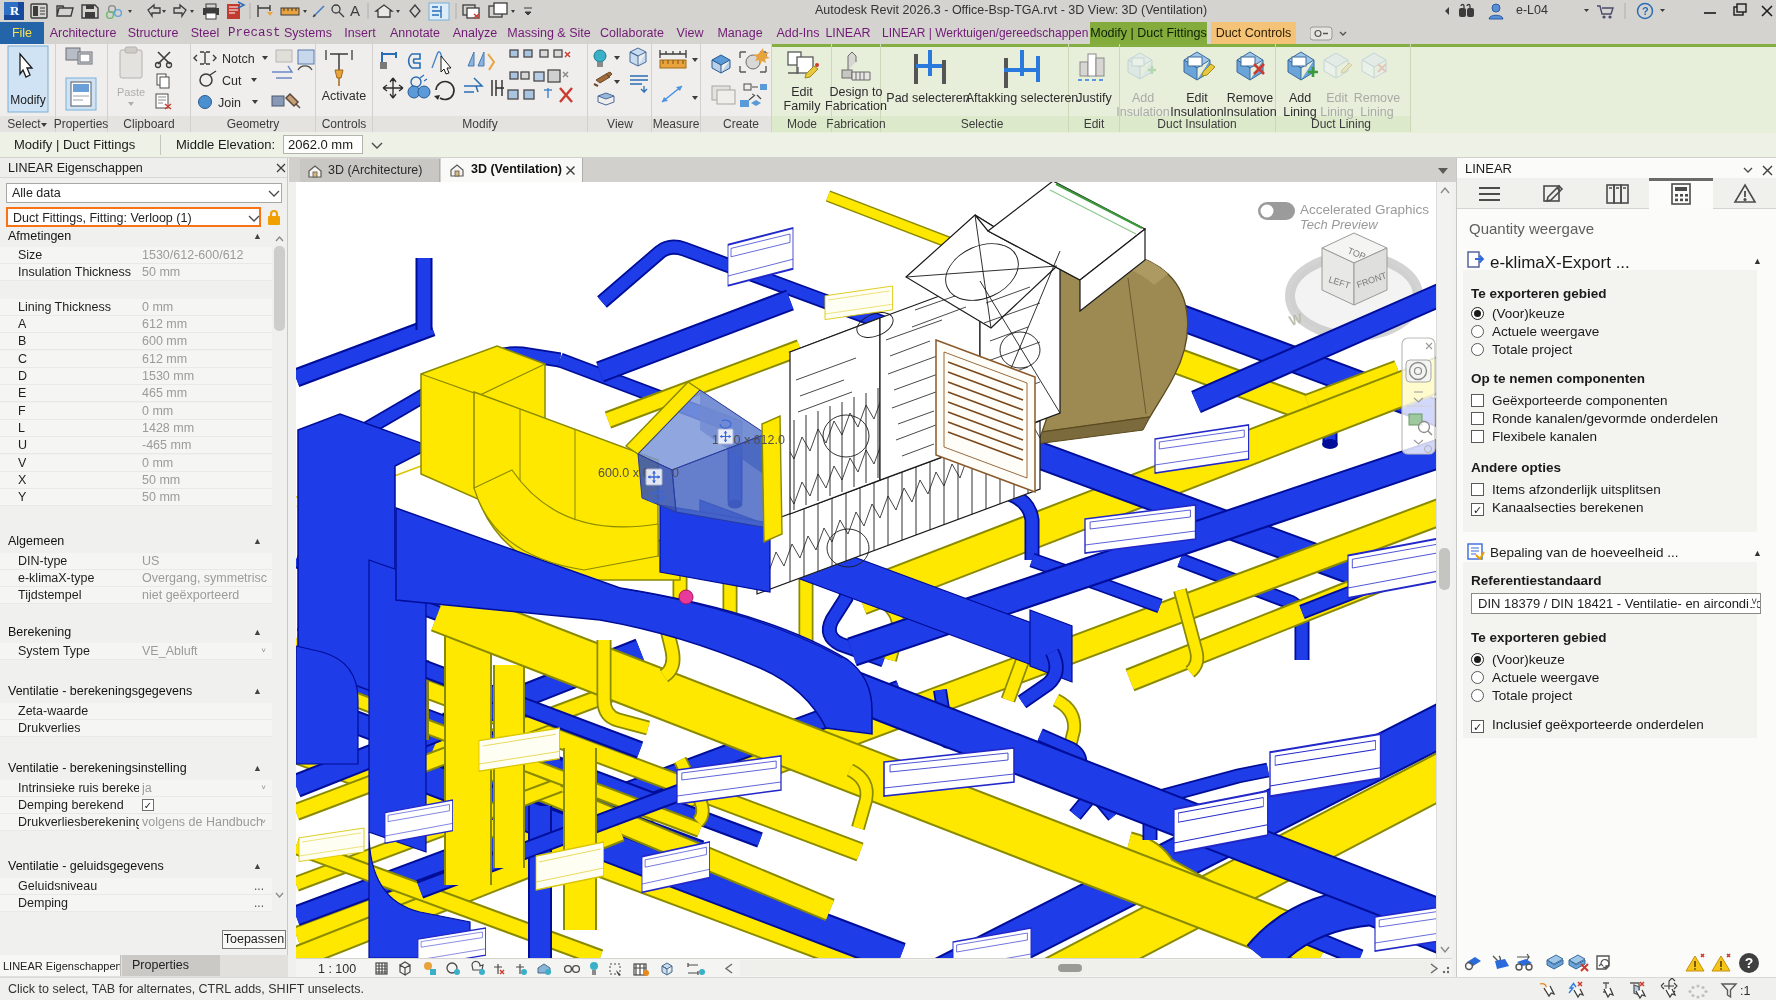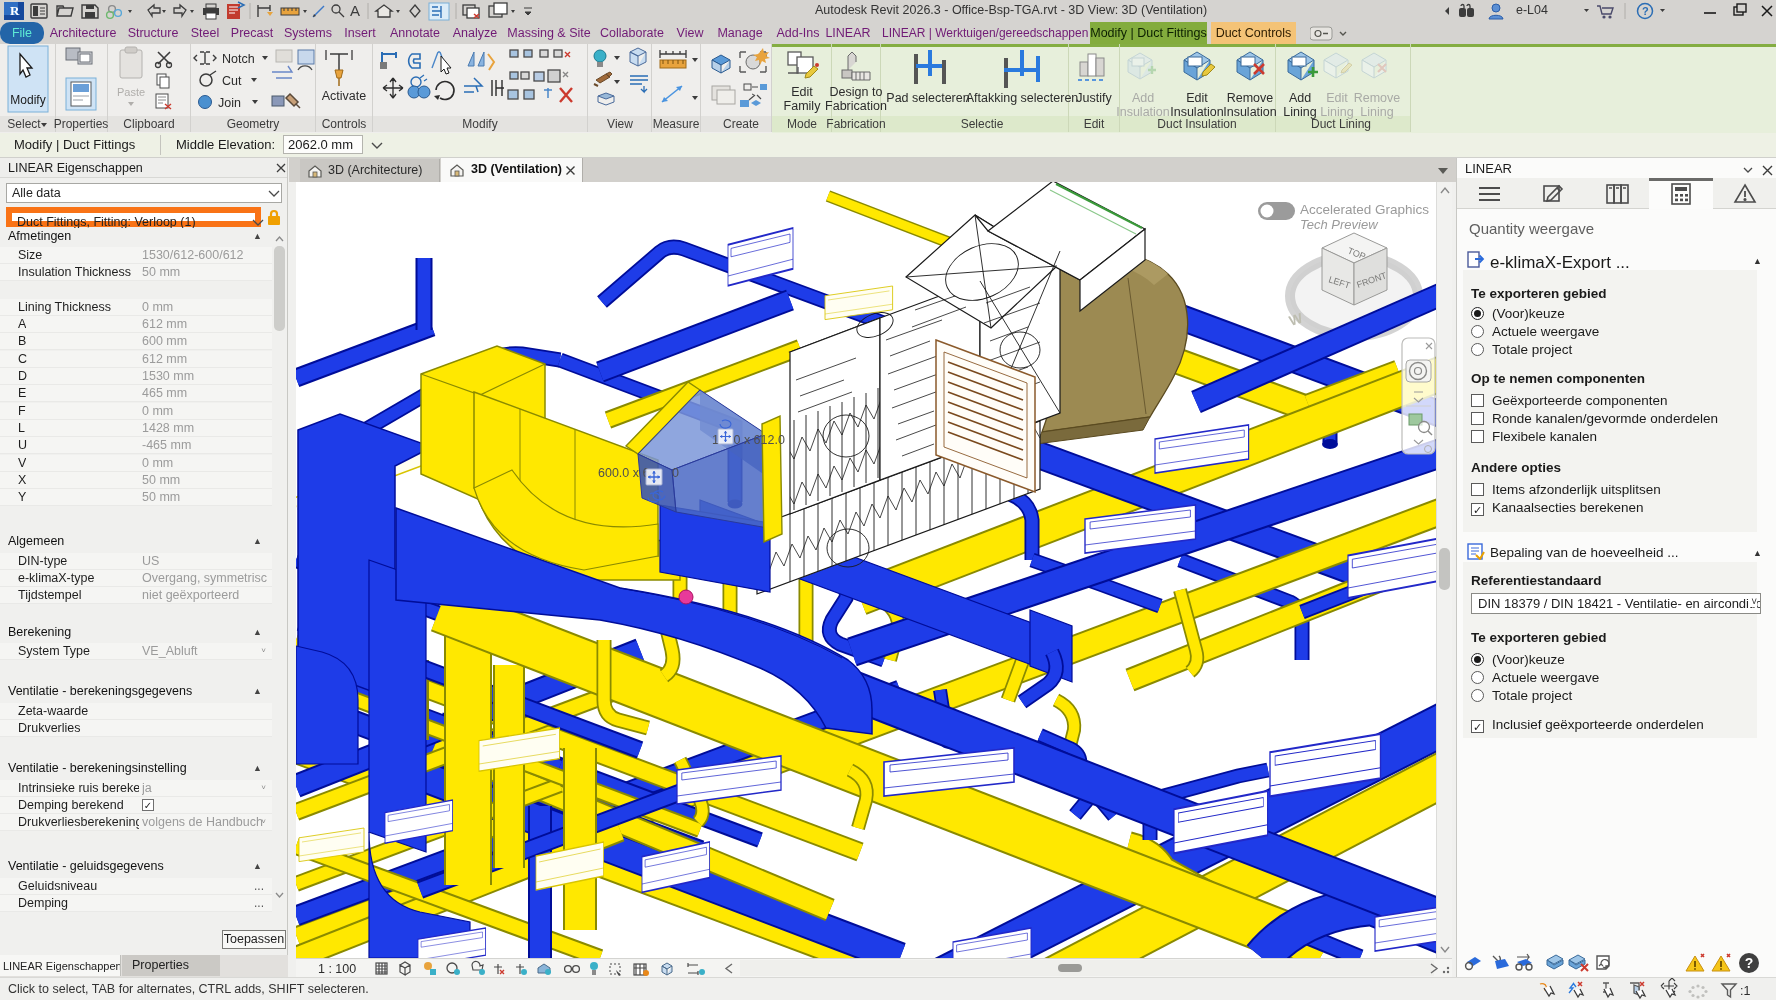--- a/index.html
+++ b/index.html
@@ -132,25 +132,25 @@
 
   <path d="M1704 13 h12" stroke="#1a1a1a" stroke-width="1.6"></path>
   <rect x="1734" y="7" width="9" height="8" fill="none" stroke="#1a1a1a" stroke-width="1.4"></rect>
   <rect x="1737" y="4" width="9" height="8" fill="#d5d3d0" stroke="#1a1a1a" stroke-width="1.4"></rect>
   <path d="M1762 6 l10 10 M1772 6 l-10 10" stroke="#1a1a1a" stroke-width="1.5"></path>
  </svg>
  <div class="ttext" style="left:815px;">Autodesk Revit 2026.3 - Office-Bsp-TGA.rvt - 3D View: 3D (Ventilation)</div>
  <div class="ttext" style="left:1516px;">e-L04</div>
 </div>
 <div id="tabrow">
- <div class="rtab" style="left:0;width:44px;background:#2365a8;color:#5eead4;border-radius:10px;">File</div>
+ <div class="rtab" style="left:0;width:44px;background:#2365a8;color:#fde047;">File</div>
  <div class="rtab" style="left:48px;width:70px;">Architecture</div>
  <div class="rtab" style="left:124px;width:58px;">Structure</div>
  <div class="rtab" style="left:188px;width:34px;">Steel</div>
- <div class="rtab" style="left:228px;width:48px;">Precast</div>
+ <div class="rtab" style="left:228px;width:48px;font-family:Liberation Mono, monospace;">Precast</div>
  <div class="rtab" style="left:282px;width:52px;">Systems</div>
  <div class="rtab" style="left:340px;width:40px;">Insert</div>
  <div class="rtab" style="left:386px;width:58px;">Annotate</div>
  <div class="rtab" style="left:450px;width:50px;">Analyze</div>
  <div class="rtab" style="left:506px;width:86px;">Massing &amp; Site</div>
  <div class="rtab" style="left:598px;width:68px;">Collaborate</div>
  <div class="rtab" style="left:672px;width:36px;">View</div>
  <div class="rtab" style="left:714px;width:52px;">Manage</div>
  <div class="rtab" style="left:772px;width:52px;">Add-Ins</div>
  <div class="rtab" style="left:824px;width:48px;">LINEAR</div>
@@ -432,21 +432,21 @@
       </svg>
  </div>
 
  <div class="abs" style="left:6px;top:25px;width:276px;height:20px;background:#fff;border:1px solid #a8a8a4;">
   <span class="abs" style="left:5px;top:2px;font-size:12.5px;">Alle data</span>
   <svg class="abs" style="left:261px;top:6px" width="12" height="9">
         <path d="M1 1 l5 5 5 -5" fill="none" stroke="#4a4a4a" stroke-width="1.3"></path>
       </svg>
  </div>
 
- <div class="abs" style="left:6px;top:49px;width:255px;height:20px;background:#fff;border:6px solid #f97316;">
+ <div class="abs" style="left:6px;top:49px;width:255px;height:20px;background:#fff;border:2px solid #f97316;">
   <span class="abs" style="left:5px;top:2px;font-size:12.5px;">Duct Fittings, Fitting: Verloop (1)</span>
   <svg class="abs" style="left:240px;top:6px" width="12" height="9">
         <path d="M1 1 l5 5 5 -5" fill="none" stroke="#4a4a4a" stroke-width="1.3"></path>
       </svg>
  </div>
  <svg class="abs" style="left:265px;top:50px" width="18" height="18">
   <rect x="3" y="8" width="12" height="9" rx="1" fill="#f0a000"></rect>
   <path d="M6 8 v-2 a3 3 0 0 1 6 0 v2" fill="none" stroke="#f0a000" stroke-width="2.2"></path>
  </svg>
 
@@ -1141,21 +1141,21 @@
    <path d="M264 8 l9 15 h-18 z" fill="#f5c518" stroke="#c89010"></path>
         <path d="M264 13 v6" stroke="#7a5a00" stroke-width="2"></path>
         <circle cx="264" cy="21" r="1" fill="#7a5a00"></circle>
    <path d="M270 6 l3 3 m0 -3 l-3 3" stroke="#cc3a2e" stroke-width="1.6"></path>
    <circle cx="292" cy="15" r="10" fill="#3f3f3f"></circle>
         <text x="292" y="20" font-size="14" font-weight="bold" fill="#fff" text-anchor="middle">?</text>
   </g>
  </svg>
 </div>
 <div id="statusbar">
- <span class="abs" style="left:8px;top:4px;">Click to select, TAB for alternates, CTRL adds, SHIFT selecteren.</span>
+ <span class="abs" style="left:8px;top:4px;">Click to select, TAB for alternates, CTRL adds, SHIFT unselects.</span>
  <svg class="abs" style="left:1530px;top:0" width="246" height="23">
   <g stroke="#5a5a5a" fill="none" stroke-width="1.3">
    <path d="M10 6 a4 3 0 0 1 6 2 m0 0 a4 3 0 0 1 -2 4" stroke="#e8881a"></path>
    <path d="M14 10 l5 8 2 -3 3 1 -4 -8" fill="#fff" stroke="#3c3c3c"></path>
    <path d="M44 5 l-4 5 h3 l-4 5 m4 -10 l3 4" stroke="#2a7ade"></path>
    <path d="M48 4 l4 4 m0 -4 l-4 4" stroke="#cc3a2e" stroke-width="1.5"></path>
    <path d="M44 12 l4 7 2 -3 3 1 -3 -6" fill="#fff" stroke="#3c3c3c"></path>
    <path d="M76 5 v6 m-3 -6 h6 m-6 9 h6" stroke="#5a5a5a"></path>
    <path d="M74 11 l4 8 2 -3 3 1 -3 -7" fill="#fff" stroke="#3c3c3c"></path>
    <path d="M100 5 h9 v10 h-4" stroke="#5a5a5a"></path>

